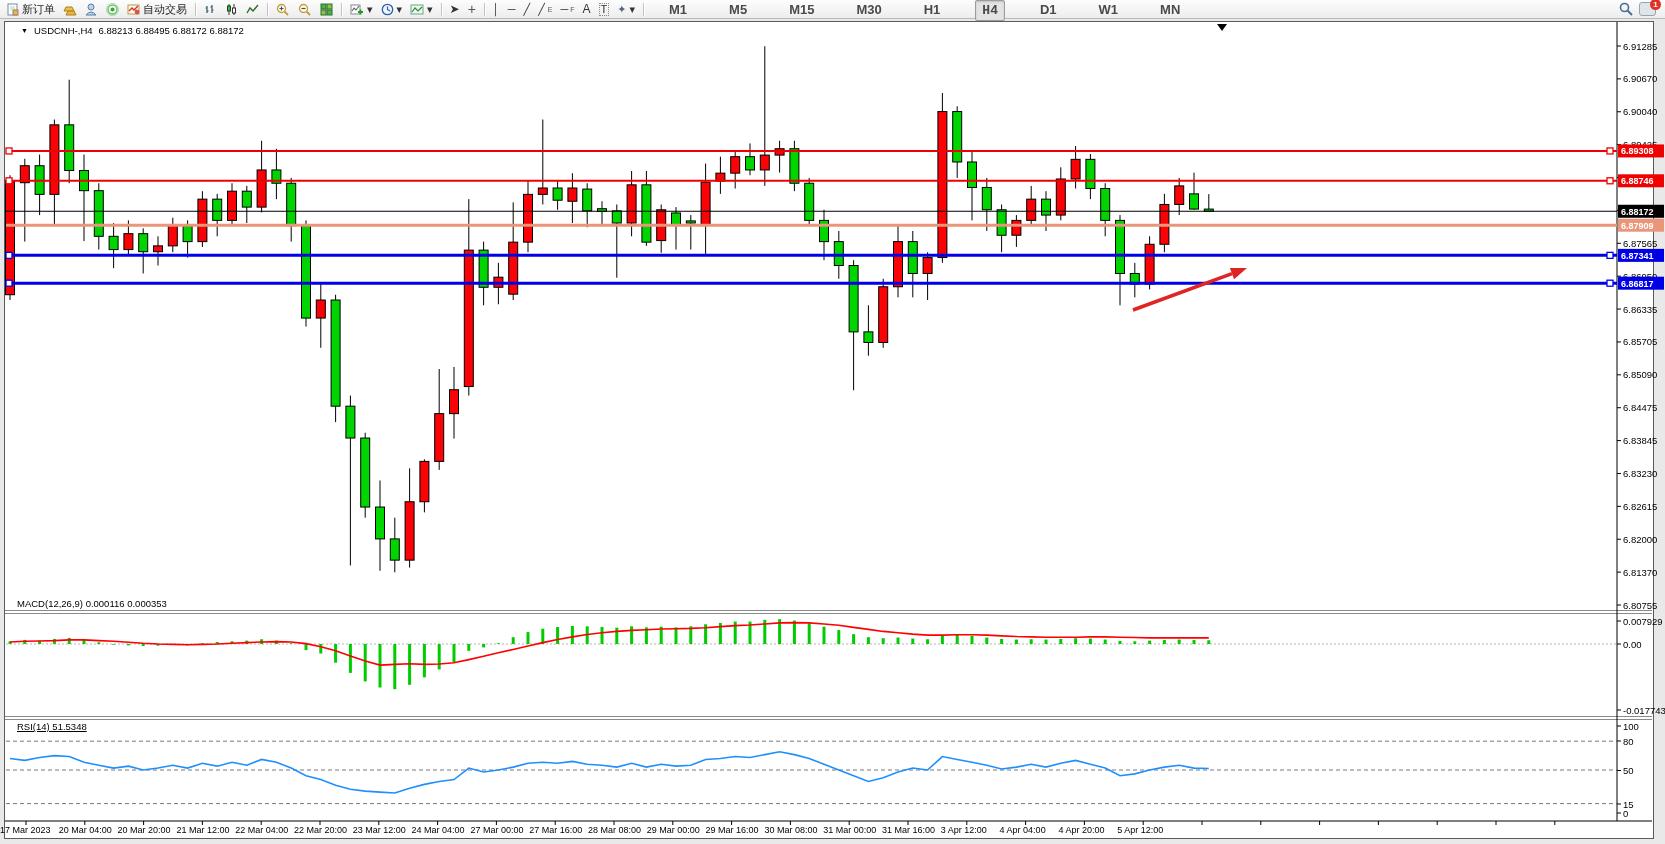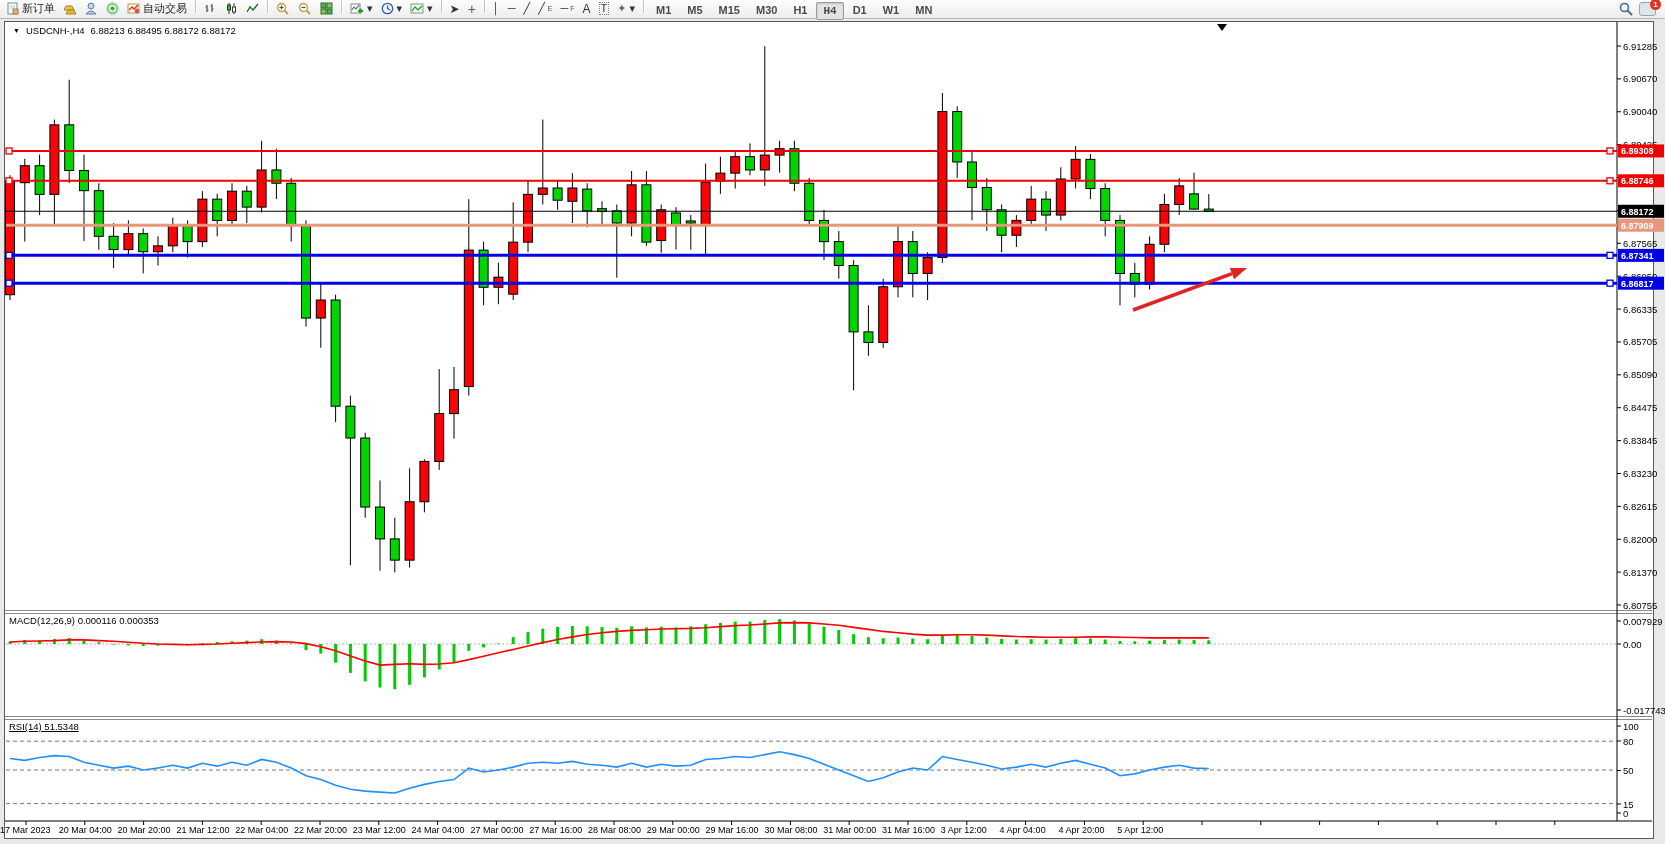--- a/index.html
+++ b/index.html
@@ -6,42 +6,42 @@
   body{
     width:1665px;height:844px;position:relative;overflow:hidden;
     background:#e9e9e9;font-family:"Liberation Sans",sans-serif;
     -webkit-font-smoothing:antialiased;
   }
   
   #toolbar{
     position:absolute;left:0;top:0;width:1665px;height:19px;
     background:linear-gradient(#fdfdfd,#ededed);
     border-bottom:1px solid #b9b9b9;
-    display:flex;padding:0 3px;box-sizing:border-box;white-space:nowrap;
+    display:flex;align-items:center;padding:0 3px;box-sizing:border-box;white-space:nowrap;
   }
   .tb-btn{height:17px;display:inline-flex;align-items:center;gap:3px;padding:0 4px;
     font-size:11px;color:#222;border-radius:2px;cursor:default;}
   .tb-sep{width:1px;height:13px;background:#c4c4c4;margin:0 4px;box-shadow:1px 0 0 #fff;}
   .glyph{font-size:11px;color:#333;line-height:1;}
-  .tf{font-size:11px;font-weight:bold;color:#4a4a4a;padding:2px 6px;margin:0 1px;border:1px solid transparent;border-radius:2px;}
+  .tf{font-size:13px;font-weight:bold;color:#4a4a4a;padding:2px 6px;margin:0 14px;border:1px solid transparent;border-radius:2px;}
   .tf.active{background:#e3e3e3;border:1px solid #9c9c9c;box-shadow:inset 0 1px 2px rgba(0,0,0,.15);font-family:Liberation Mono, monospace;}
   #tb-right{margin-left:auto;display:flex;align-items:center;gap:6px;padding-right:6px;}
   #chat-bubble{position:relative;width:15px;height:12px;background:#dfe5ea;border:1px solid #9aa4ad;border-radius:3px;}
   #chat-badge{position:absolute;right:-6px;top:-4px;width:11px;height:11px;border-radius:50%;
     background:#e03224;color:#fff;font-size:8px;font-weight:bold;text-align:center;line-height:11px;}
   
   #chart-frame{
     position:absolute;left:4px;top:21px;width:1650px;height:818px;
     background:#fff;border:1px solid #5a5a5a;box-sizing:border-box;
   }
   #chart-svg{position:absolute;left:0;top:0;}
-  .ovl{position:absolute;font-size:9.5px;color:#000;}
+  .ovl{position:absolute;font-size:9.5px;color:#000;margin-left:8px;}
   #chart-title{left:13px;top:25px;display:flex;align-items:center;gap:6px;}
   #title-caret{font-size:7px;color:#000;}
-  #macd-label{left:9px;top:615px;}
+  #macd-label{left:9px;top:598px;}
   #rsi-label{left:9px;top:721px;text-decoration:underline;}
 </style>
 </head>
 <body>
 
 <div id="toolbar">
   <span class="tb-btn">
     <svg width="12" height="13">
         <rect x="1" y="1" width="9" height="11" fill="#fff" stroke="#7a8aa0"></rect>
         <line x1="3" y1="4" x2="8" y2="4" stroke="#9db"></line>

